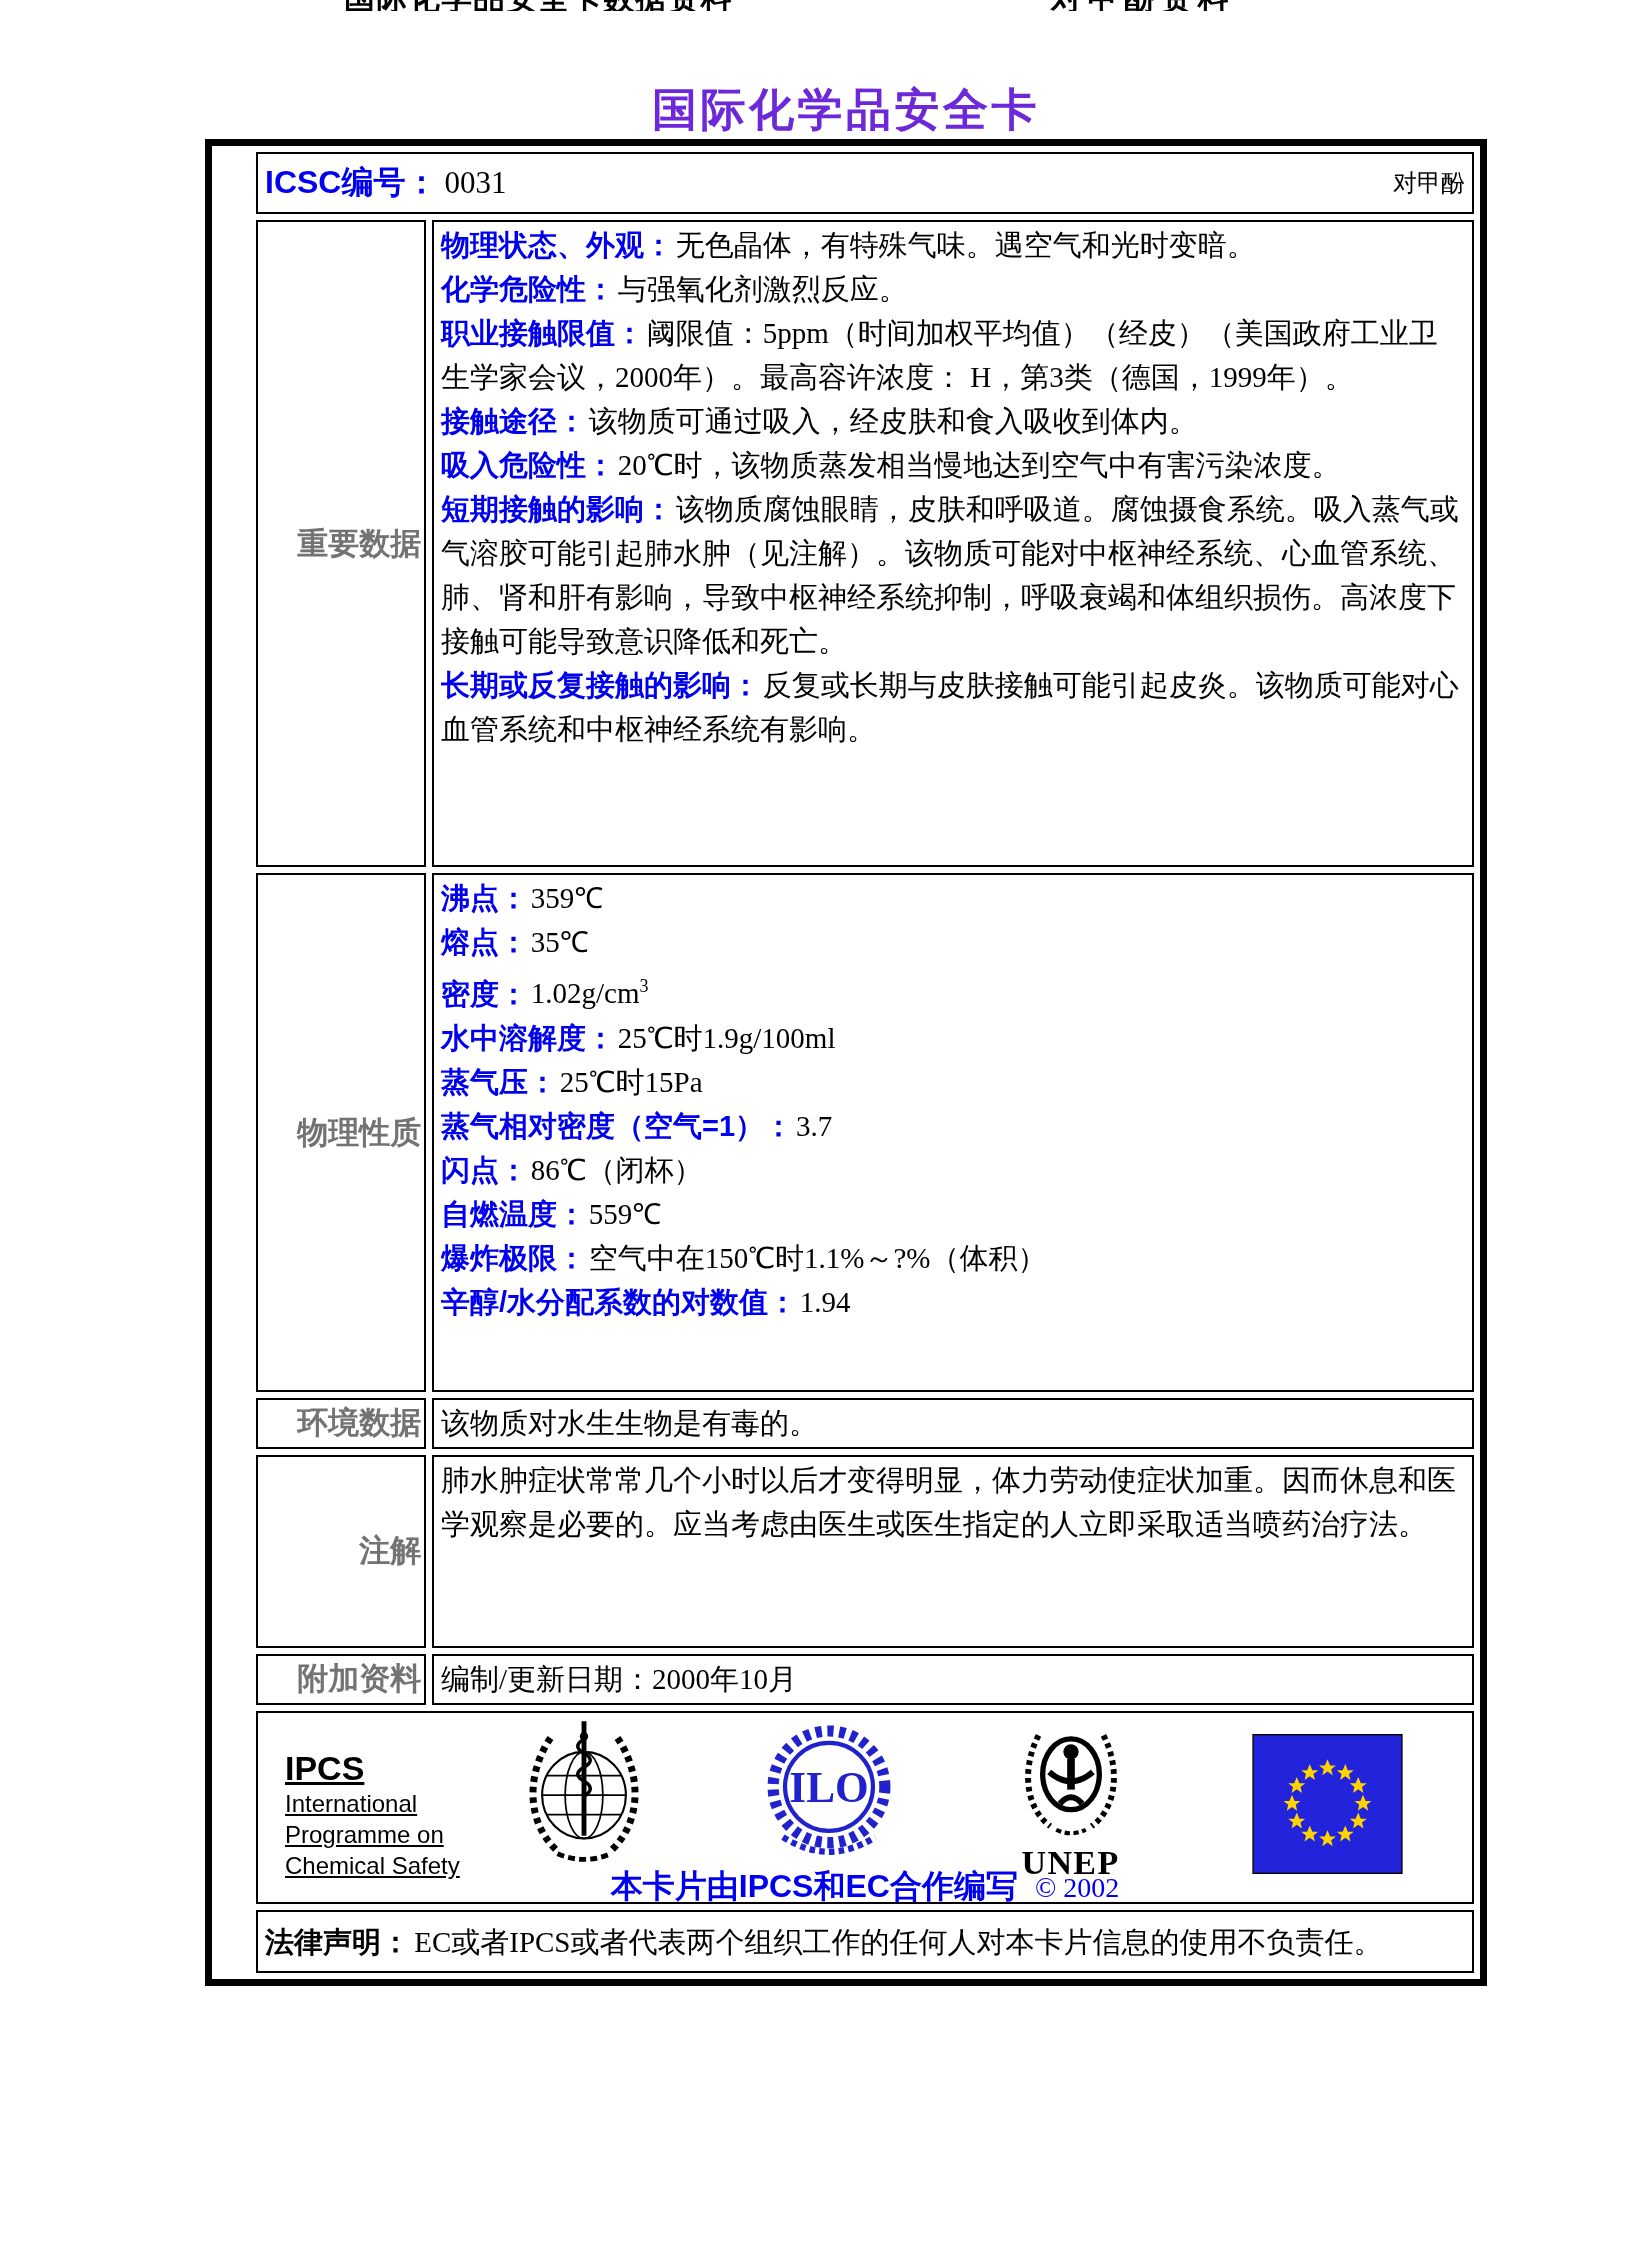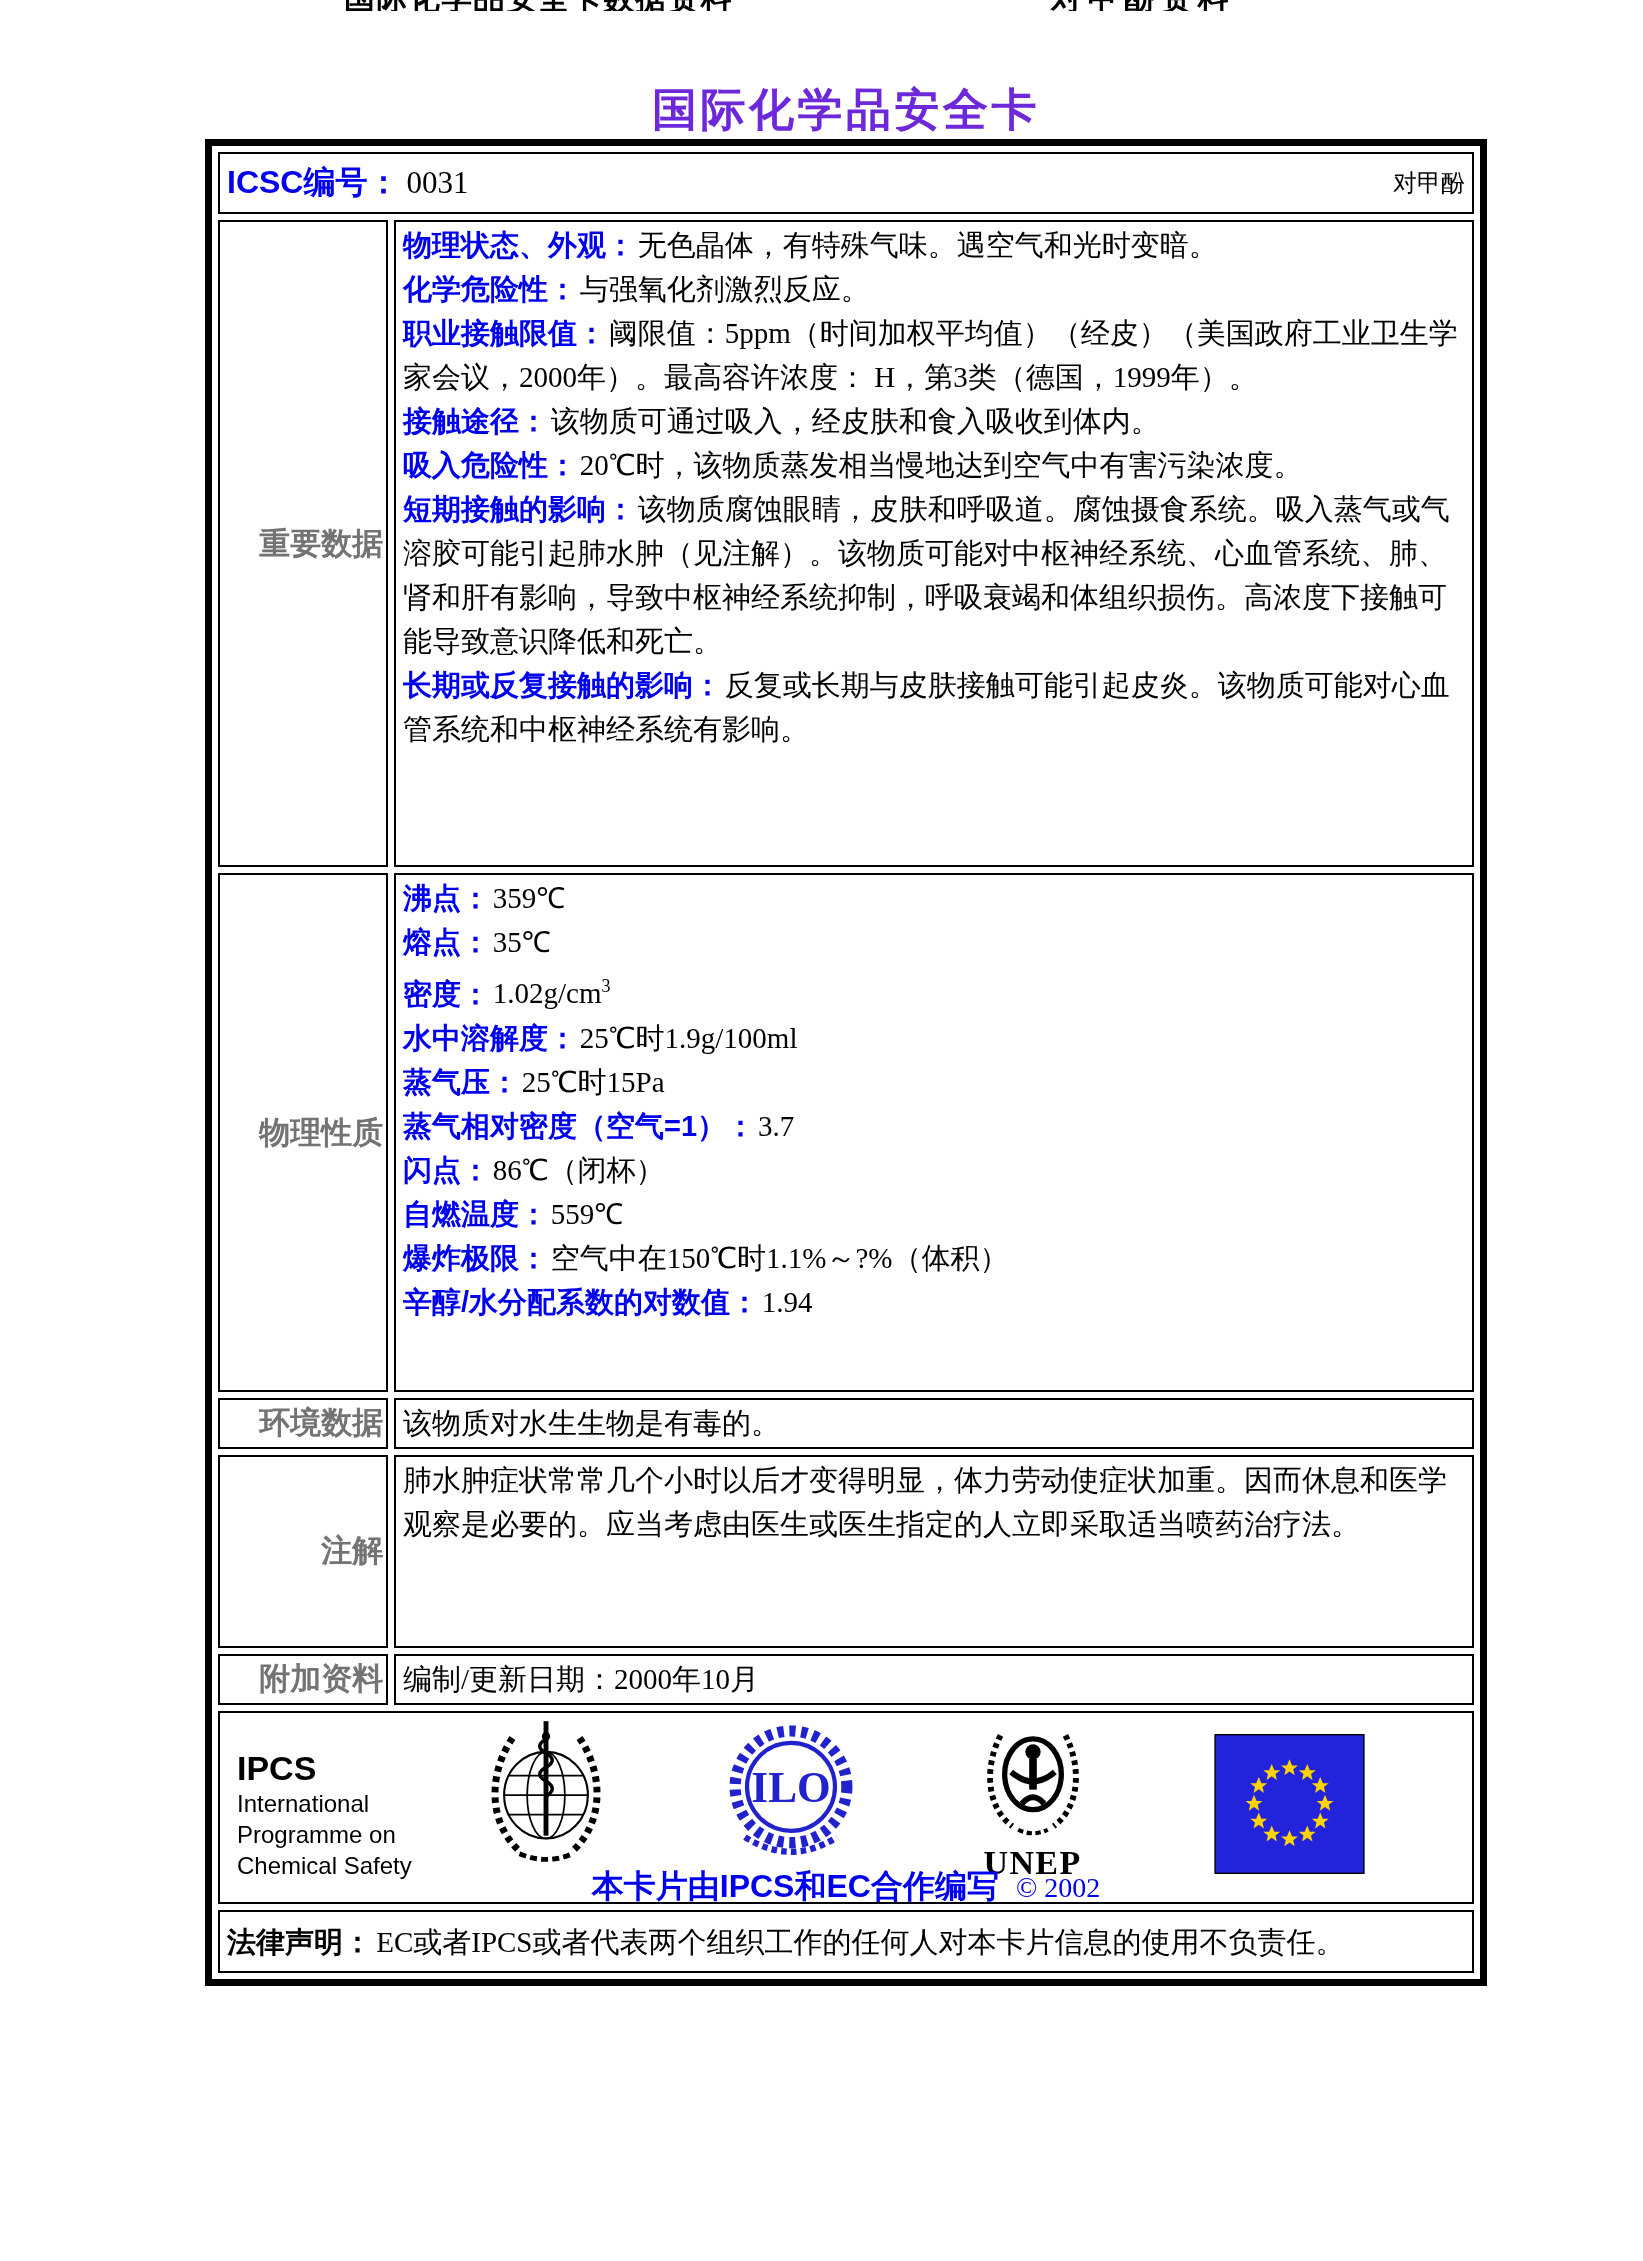--- a/index.html
+++ b/index.html
@@ -10,37 +10,37 @@
   .clip-header span{position:absolute;top:-22.4px;font:700 31px "Liberation Sans",sans-serif;color:#000;white-space:nowrap;}
   .h-left{left:344px;letter-spacing:1.4px;}
   .h-right{left:1051px;letter-spacing:5.6px;}
 
   
   .page-title{position:absolute;top:80px;left:205px;width:1282px;text-align:center;
     font:700 45px "Liberation Sans",sans-serif;color:#6d28d9;letter-spacing:3.5px;}
 
   
   .frame{position:absolute;left:205px;top:139px;width:1282px;border:7.7px solid #000;box-sizing:border-box;background:#fff;}
-  table.card{border-collapse:separate;border-spacing:6.3px;width:100%;table-layout:fixed;}
+  table.card{border-collapse:separate;border-spacing:6.3px;width:100%;table-layout:fixed;padding-left:38px;}
   td{border:2.8px solid #000;box-sizing:border-box;padding:1.4px 7px;font-size:29px;line-height:44px;vertical-align:top;overflow:hidden;background:#fff;}
   td.lbl{text-align:right;vertical-align:middle;font:700 31px/1.35 "Liberation Sans",sans-serif;color:#737373;padding:0 2.8px;}
   .k{color:#0000ee;font:700 29px "Liberation Sans",sans-serif;margin-right:2.8px;}
   p.para{margin:0;}
   .sup{font-size:18px;vertical-align:11.2px;}
 
   
   .icsc-inner{display:flex;justify-content:space-between;align-items:center;height:100%;}
   .icsc-left{white-space:nowrap;}
   .icsc-label{color:#0000ee;font:700 32px "Liberation Sans",sans-serif;}
   .icsc-num{font-size:31px;margin-left:7px;}
   .substance{font-size:24px;}
 
   
   .logos-inner{position:relative;height:100%;}
-  .ipcs{position:absolute;left:10px;top:35px;}
+  .ipcs{position:absolute;left:20px;top:35px;text-decoration:underline;}
   .ipcs .t{font:700 34px "Liberation Sans",sans-serif;line-height:39px;}
   .ipcs .s{font:400 24px/31px "Liberation Sans",sans-serif;}
   .who{position:absolute;left:249px;top:2.8px;}
   .ilo{position:absolute;left:494px;top:2.8px;}
   .unep{position:absolute;left:737px;top:6px;width:137px;text-align:center;}
   .unep .t{font:700 34px "Liberation Serif",serif;letter-spacing:1.4px;line-height:34px;margin-top:-4.2px;}
   .eu{position:absolute;left:985px;top:19.6px;}
   .caption{position:absolute;left:0;right:0;top:151px;text-align:center;color:#0000ee;white-space:nowrap;}
   .caption .c1{font:700 32px "Liberation Sans",sans-serif;}
   .caption .c2{font:400 28px "Liberation Serif",serif;margin-left:9.8px;}

